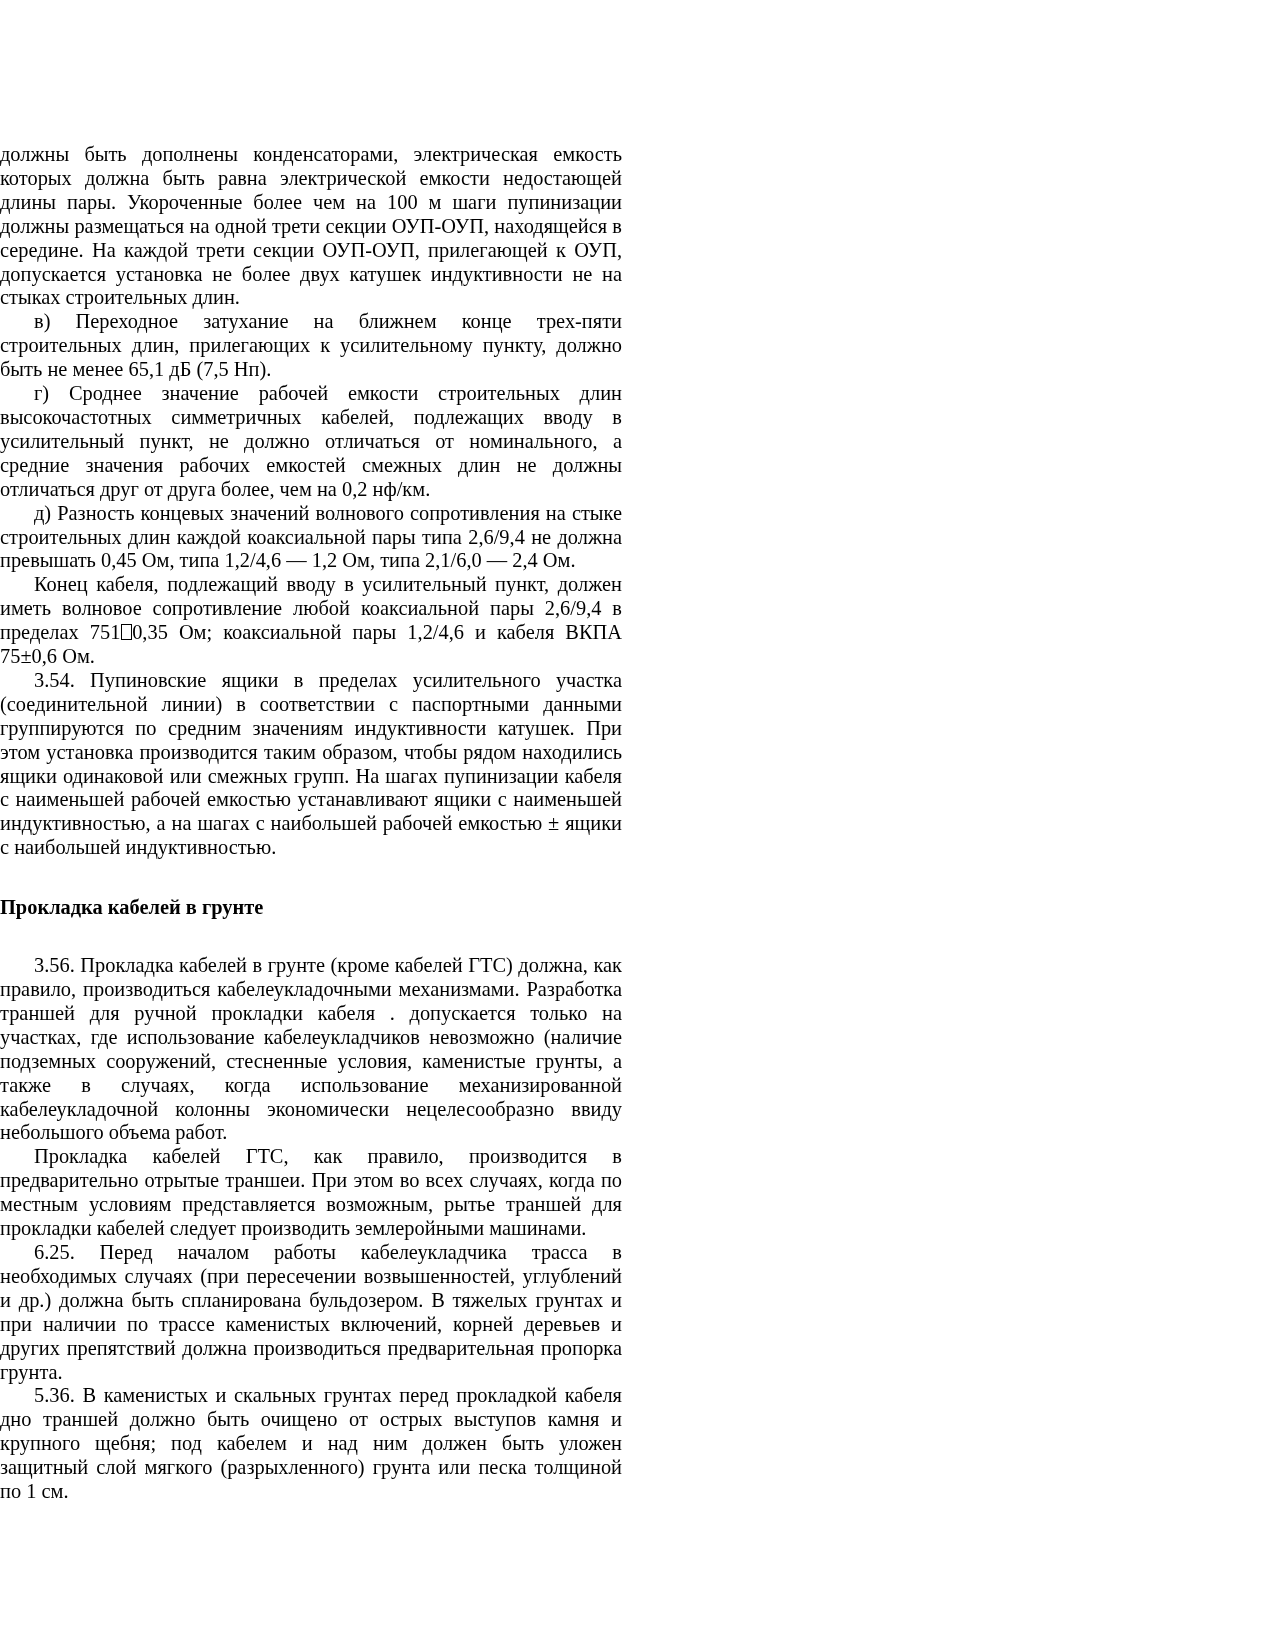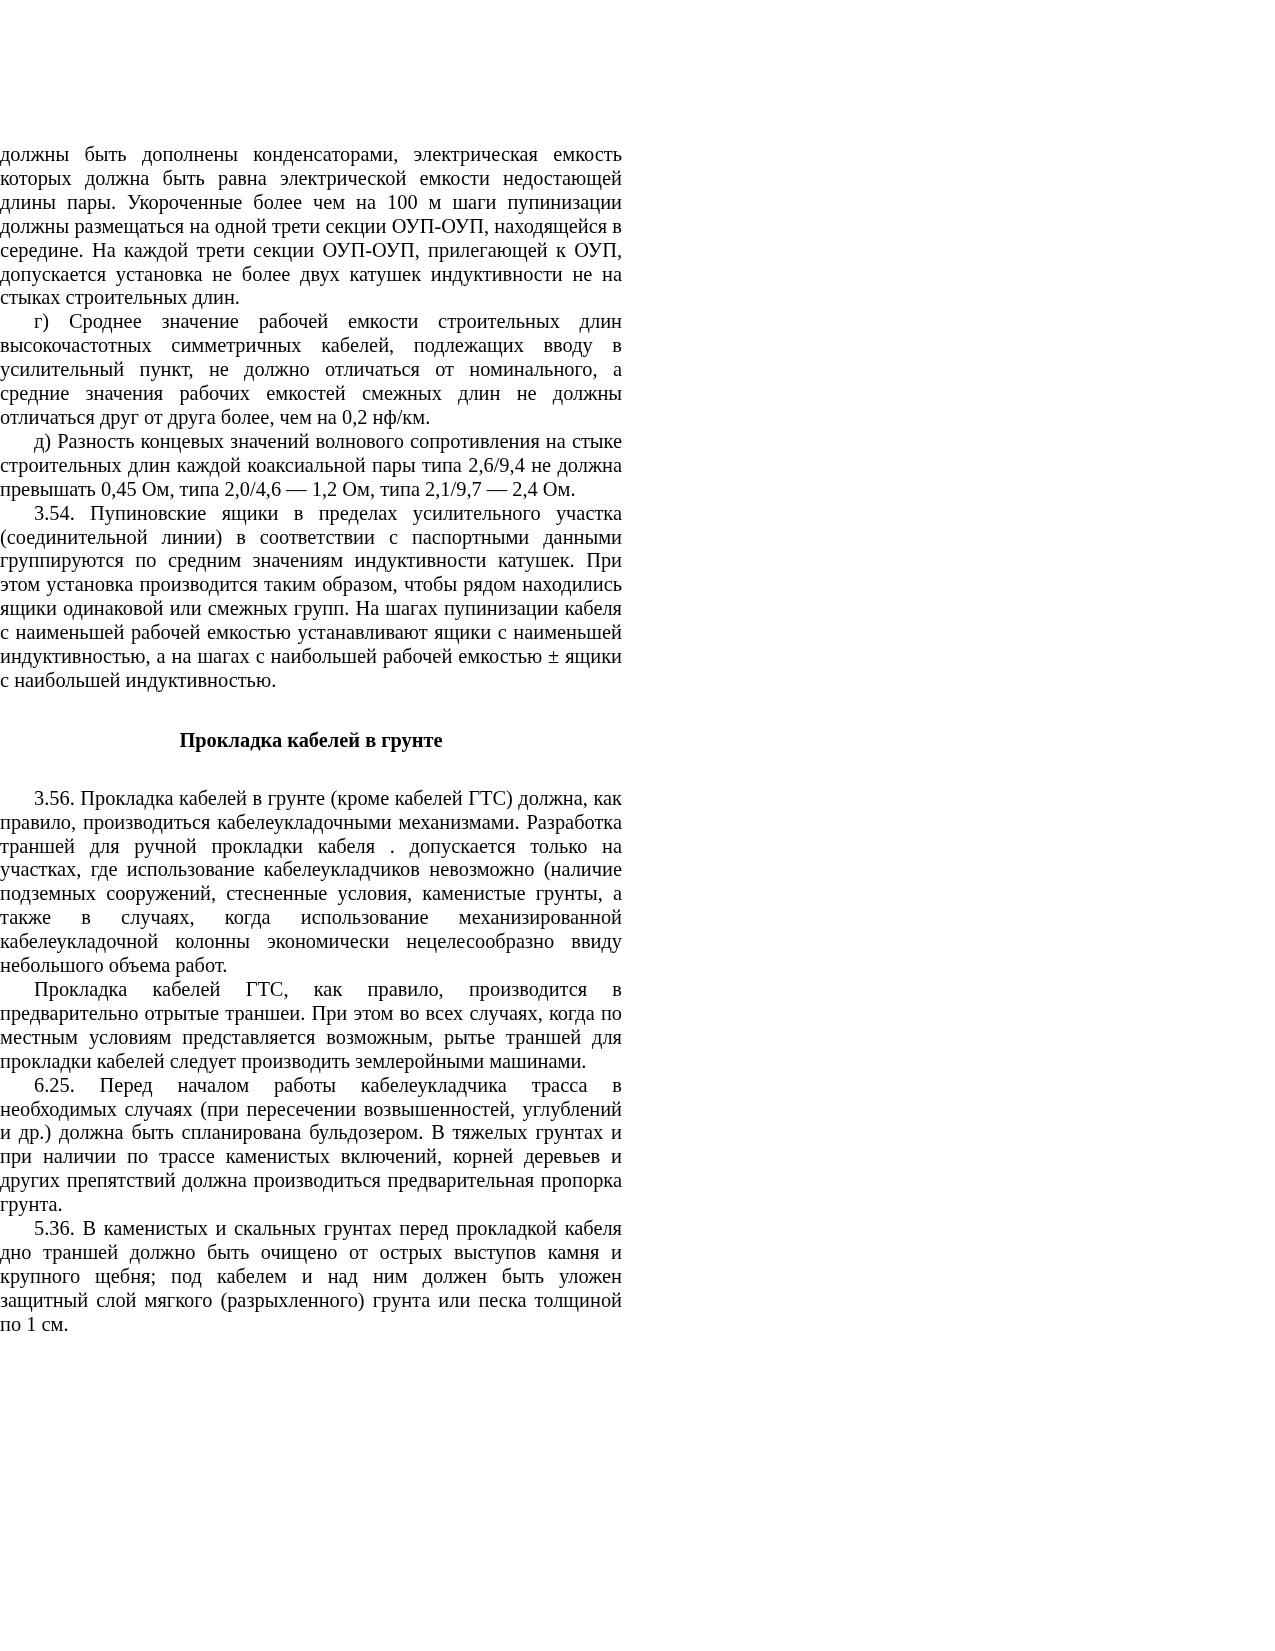--- a/index.html
+++ b/index.html
@@ -48,21 +48,20 @@
   }
   .num {
     font-weight: normal;
   }
   h2.section-heading {
     margin: 0;
     padding: 0;
     font-size: 20.4px;
     line-height: 23.9px;
     font-weight: bold;
-    text-align: center;
   }
   .spacer-before-heading {
     height: 36px;
   }
   .spacer-after-heading {
     height: 34px;
   }
   .missing-glyph {
     display: inline-block;
     width: 0.52em;
@@ -76,29 +75,35 @@
 </head>
 <body>
 
 <div class="page">
   <div class="text-column">
 
     <p class="para">
       <span>должны быть дополнены конденсаторами, электрическая емкость которых должна быть равна электрической емкости недостающей длины пары. Укороченные более чем на 100 м шаги пупинизации должны размещаться на одной трети секции ОУП-ОУП, находящейся в середине. На каждой трети секции ОУП-ОУП, прилегающей к ОУП, допускается установка не более двух катушек индуктивности не на стыках строительных длин.</span>
     </p>
 
+    <p class="para indent">
+      <span>в) Переходное затухание на ближнем конце трех-пяти строительных длин, прилегающих к усилительному пункту, должно быть не менее 65,1 дБ (7,5 Нп).</span>
+    </p>
 
     <p class="para indent">
       <span>г) Сроднее значение рабочей емкости строительных длин высокочастотных симметричных кабелей, подлежащих вводу в усилительный пункт, не должно отличаться от номинального, а средние значения рабочих емкостей смежных длин не должны отличаться друг от друга более, чем на 0,2 нф/км.</span>
     </p>
 
     <p class="para indent">
-      <span>д) Разность концевых значений волнового сопротивления на стыке строительных длин каждой коаксиальной пары типа 2,6/9,4 не должна превышать 0,45 Ом, типа 2,0/4,6 — 1,2 Ом, типа 2,1/9,7 — 2,4 Ом.</span>
+      <span>д) Разность концевых значений волнового сопротивления на стыке строительных длин каждой коаксиальной пары типа 2,6/9,4 не должна превышать 0,45 Ом, типа 1,2/4,6 — 1,2 Ом, типа 2,1/6,0 — 2,4 Ом.</span>
     </p>
 
+    <p class="para indent">
+      <span>Конец кабеля, подлежащий вводу в усилительный пункт, должен иметь волновое сопротивление любой коаксиальной пары 2,6/9,4 в пределах 751</span><span class="missing-glyph"></span><span>0,35 Ом; коаксиальной пары 1,2/4,6 и кабеля ВКПА 75±0,6 Ом.</span>
+    </p>
 
     <p class="para indent">
       <span class="num">3.54.</span><span> <span>Пупиновские ящики в пределах усилительного участка (соединительной линии) в соответствии с паспортными данными группируются по средним значениям индуктивности катушек. При этом установка производится таким образом, чтобы рядом находились ящики одинаковой или смежных групп. На шагах пупинизации кабеля с наименьшей рабочей емкостью устанавливают ящики с наименьшей индуктивностью, а на шагах с наибольшей рабочей емкостью ± ящики с наибольшей индуктивностью.</span></span>
     </p>
 
 
     <div class="spacer-before-heading"></div>
 
     <h2 class="section-heading">Прокладка кабелей в грунте</h2>
 

